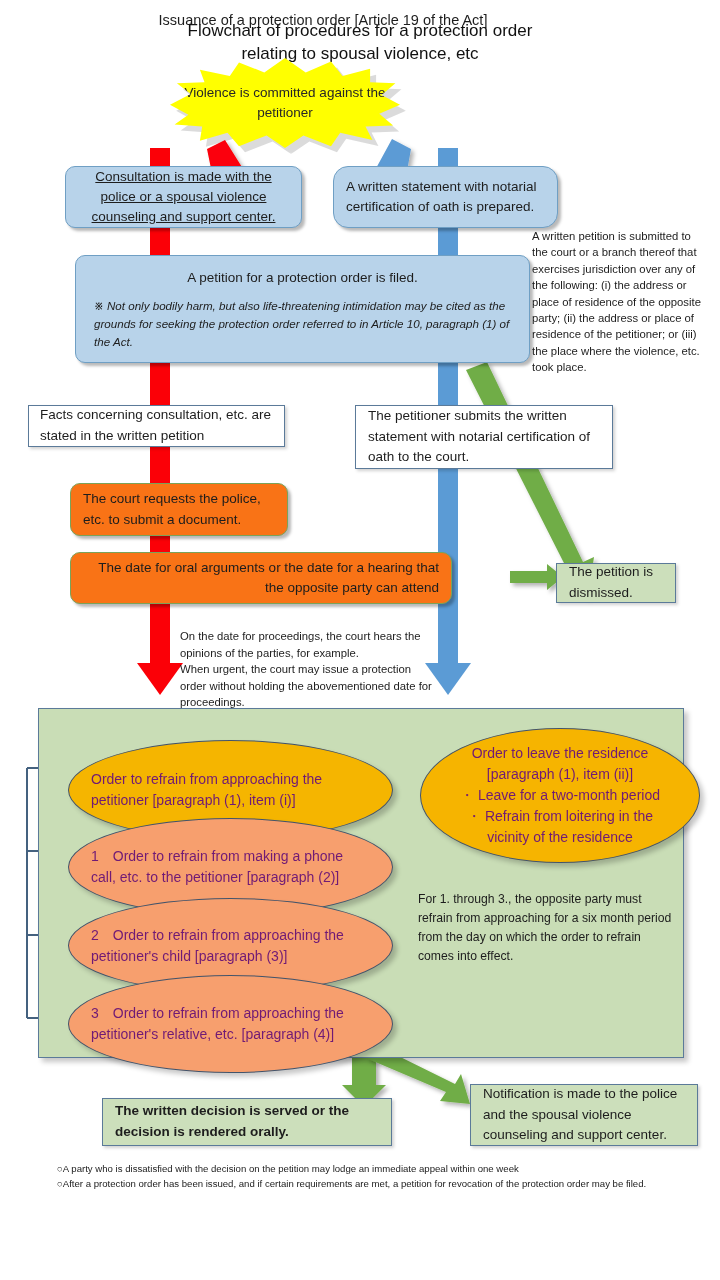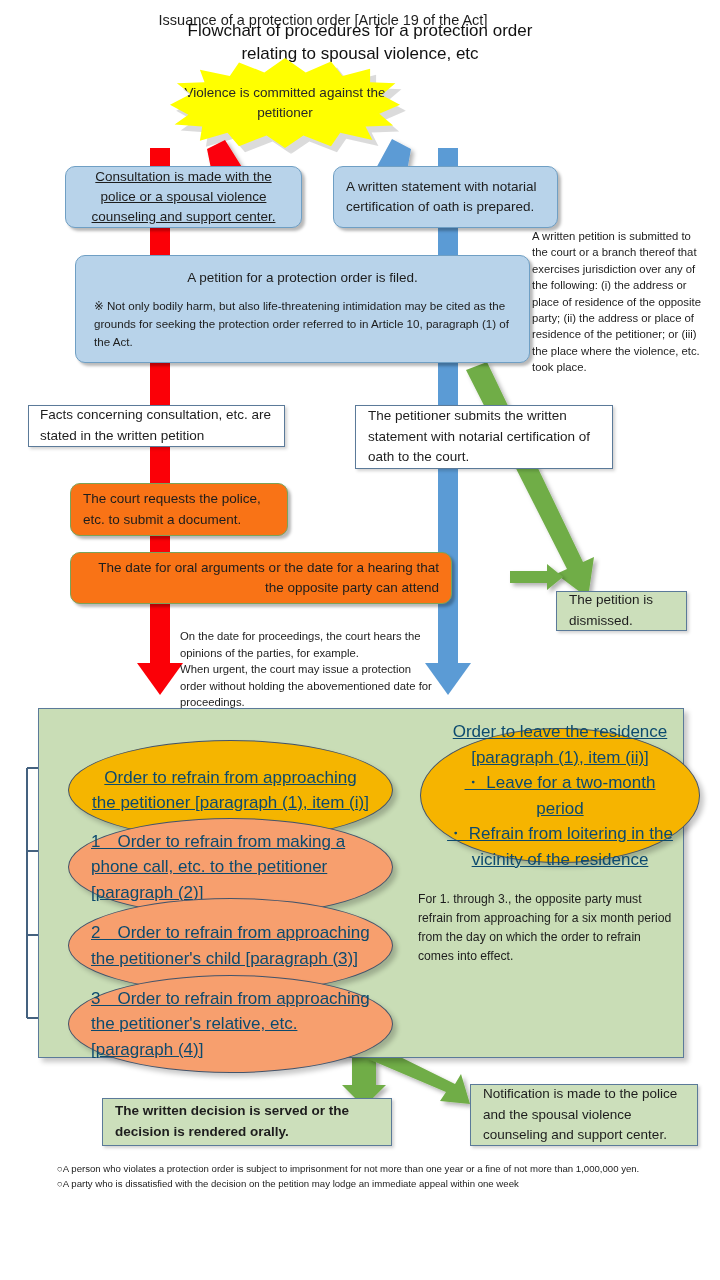--- a/index.html
+++ b/index.html
@@ -66,24 +66,24 @@
     box-shadow:4px 4px 5px rgba(0,0,0,.22);
   }
   #panel-title{left:0;top:12px;width:646px;text-align:center;font-size:14.5px;color:#1d1d1d;}
 
   .ell{
     border-radius:50%;
     box-shadow:4px 4px 5px rgba(0,0,0,.22);
     display:flex;align-items:center;
     border:1px solid #43546b;
   }
-  .ell.amber{background:#f5b500;text-align:center;}
+  .ell.amber{background:#f5b500;}
   .ell.amber2{background:#f6b400;}
   .ell.salmon{background:#f79f6e;}
-  .ell .txt{padding:0 22px;font-size:17px;line-height:1.5;color:#0c4a6e;width:100%;text-decoration:underline;}
+  .ell .txt{padding:0 22px;font-size:14px;line-height:1.5;color:#701a75;width:100%;}
   .ell .txt.ctr{text-align:center;}
 
   #sixmonth{left:418px;top:890px;width:255px;font-size:12.2px;line-height:1.55;color:#1d1d1d;}
 
   
   .note{font-size:11.3px;line-height:1.45;color:#1d1d1d;}
 
   
   #footnotes{left:57px;top:1162px;width:660px;font-size:9.6px;line-height:1.52;color:#222;}
   #footnotes .fn{margin-bottom:0px;}
@@ -149,27 +149,27 @@
 <div class="abs vtri-red" style="left:137px;top:663px;"></div>
 
 <div class="abs bar-blue" style="left:438px;top:148px;width:20px;height:110px;"></div>
 <div class="abs bar-blue" style="left:438px;top:360px;width:20px;height:305px;"></div>
 <div class="abs vtri-blue" style="left:425px;top:663px;"></div>
 
 <div class="abs rbox pad" id="box-consultation" style="left:65px;top:166px;width:237px;height:62px;text-align:center;text-decoration:underline;">
   <span style="width:100%;">Consultation is made with the police or a spousal violence counseling and support center.</span>
 </div>
 
-<div class="abs rbox pad" id="box-statement" style="left:333px;top:166px;width:225px;height:62px;">
+<div class="abs rbox pad" id="box-statement" style="left:333px;top:166px;width:225px;height:62px;border-radius:15px;">
   <span>A written statement with notarial certification of oath is prepared.</span>
 </div>
 
 <div class="abs rbox" id="box-petition" style="left:75px;top:255px;width:455px;height:108px;flex-direction:column;align-items:stretch;justify-content:flex-start;padding:12px 18px;">
   <div style="text-align:center;font-size:13.5px;margin-bottom:9px;">A petition for a protection order is filed.</div>
-  <div style="font-size:11.6px;line-height:1.55;">※ Not only bodily harm, but also life-threatening intimidation may be cited as the grounds for seeking the protection order referred to  in Article 10, paragraph (1) of the Act.</div>
+  <div style="font-size:11.6px;line-height:1.55;font-style:italic;">※ Not only bodily harm, but also life-threatening intimidation may be cited as the grounds for seeking the protection order referred to  in Article 10, paragraph (1) of the Act.</div>
 </div>
 
 <div class="abs note" id="note-jurisdiction" style="left:532px;top:228px;width:170px;">
   <span>A written petition is submitted to the court or a branch thereof that exercises jurisdiction over any of the following: (i) the address or place of residence of the opposite party; (ii) the address or place of residence of the petitioner; or (iii) the place where the violence, etc. took place.</span>
 </div>
 
 <div class="abs sqbox pad" id="box-facts" style="left:28px;top:405px;width:257px;height:42px;padding-left:11px;">
   <span>Facts concerning consultation, etc. are stated in the written petition</span>
 </div>
 
@@ -178,21 +178,21 @@
 </div>
 
 <div class="abs rbox green pad" id="box-court-requests" style="left:70px;top:483px;width:218px;height:53px;">
   <span>The court requests the police, etc. to submit a document.</span>
 </div>
 
 <div class="abs rbox green pad" id="box-date-oral" style="left:70px;top:552px;width:382px;height:52px;text-align:right;">
   <span>The date for oral arguments or the date for a hearing that the opposite party can attend</span>
 </div>
 
-<div class="abs sqbox green pad" id="box-dismissed" style="left:556px;top:591px;width:131px;height:40px;">
+<div class="abs sqbox green pad" id="box-dismissed" style="left:556px;top:563px;width:120px;height:40px;">
   <span>The petition is dismissed.</span>
 </div>
 
 <div class="abs note" id="note-proceedings" style="left:180px;top:612px;width:255px;white-space:pre-line;">
   <span>On the date for proceedings, the court hears the opinions of the parties, for example.
 When urgent,  the court may issue a protection order without holding the abovementioned date for proceedings.</span>
 </div>
 
 <div class="abs" id="panel"></div>
 <div class="abs" id="panel-title">Issuance of a protection order  [Article 19 of the Act]</div>
@@ -227,15 +227,15 @@
 
 <div class="abs sqbox green pad" id="box-decision" style="left:102px;top:1098px;width:290px;height:48px;font-weight:bold;">
   <span>The written decision is served or the decision is rendered orally.</span>
 </div>
 
 <div class="abs sqbox green pad" id="box-notification" style="left:470px;top:1084px;width:228px;height:62px;">
   <span>Notification is made to the police and the spousal violence counseling and support center.</span>
 </div>
 
 <div class="abs" id="footnotes">
-  <div class="fn">○A person who violates a protection order is subject to imprisonment for not more than one year or a fine of not more than 1,000,000 yen.</div>
   <div class="fn">○A party who is dissatisfied with the decision on the petition may lodge an immediate appeal within one week</div>
+  <div class="fn">○After a protection order has been issued, and if certain requirements are met, a petition for revocation of the protection order may be filed.</div>
 </div>
 
 </body></html>

